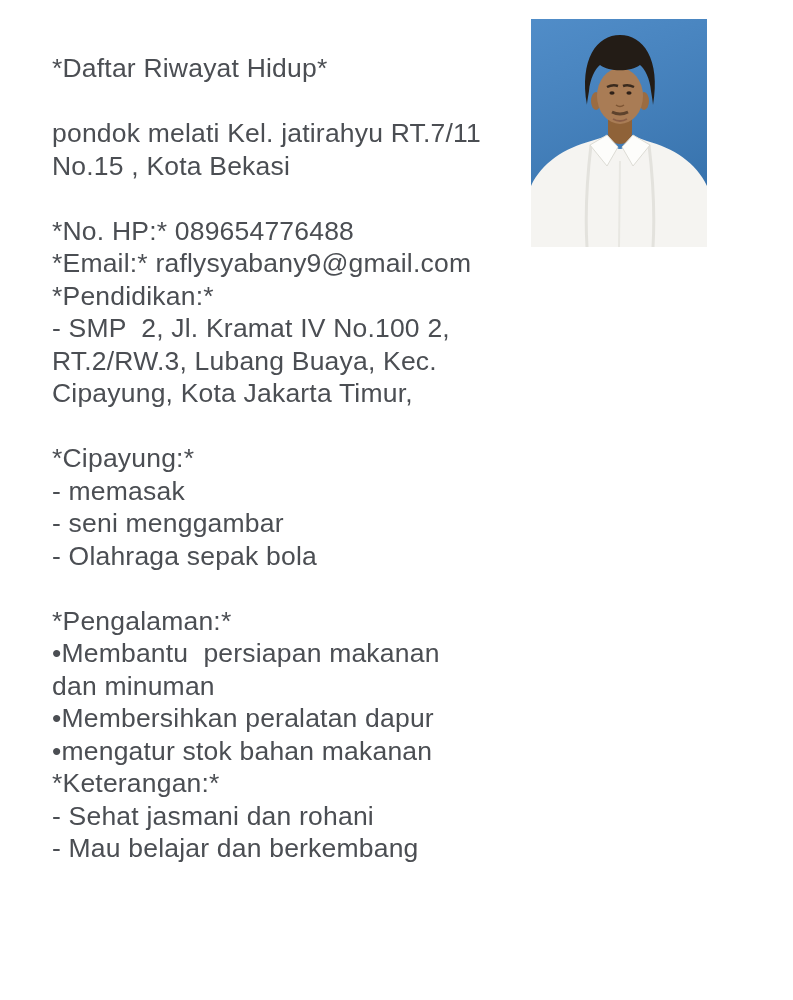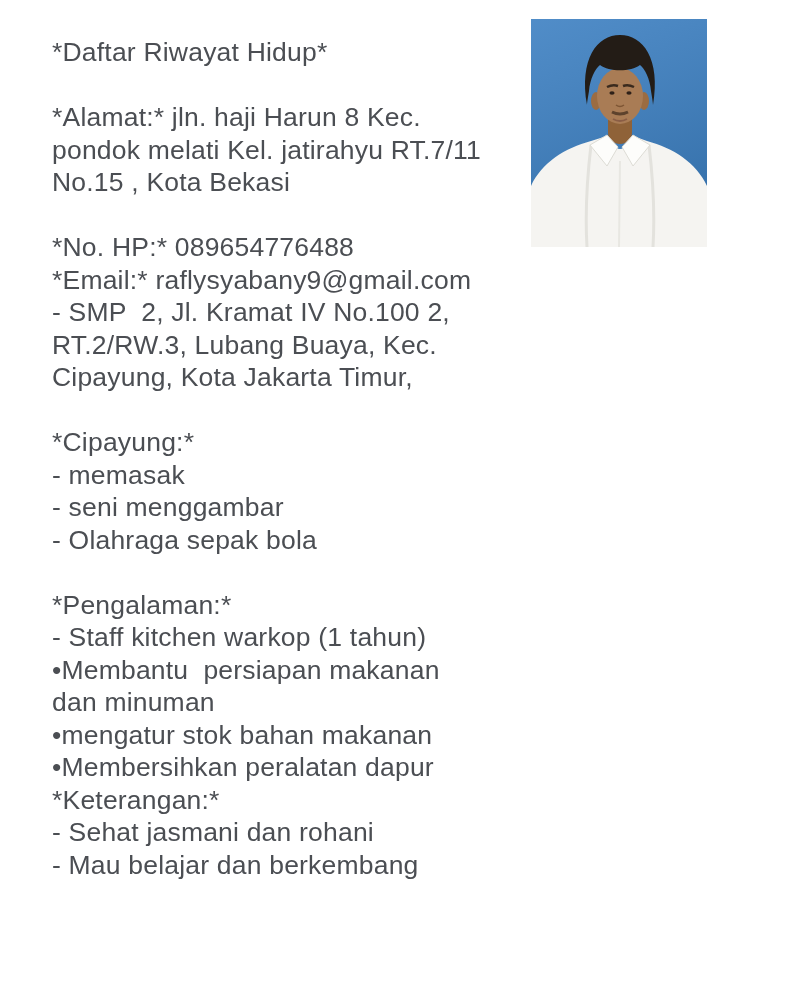--- a/index.html
+++ b/index.html
@@ -10,21 +10,21 @@
     overflow: hidden;
     font-family: "Liberation Sans", sans-serif;
   }
   .page {
     position: absolute;
     inset: 0;
   }
   .cv-text {
     position: absolute;
     left: 52px;
-    top: 36px;
+    top: 52px;
     font-size: 26.5px;
     line-height: 32.5px;
     letter-spacing: 0.2px;
   }
   .section { margin-bottom: 32.5px; }
   .section:last-child { margin-bottom: 8px; }
   .line { white-space: pre; }
   .photo {
     position: absolute;
     left: 531px;
@@ -75,43 +75,42 @@
       <path d="M81,93 Q89,97 97,93" stroke="#4a3322" stroke-width="3" fill="none" opacity="0.8"></path>
       <path d="M82,100 Q89,104 96,100" stroke="#8a5d45" stroke-width="2" fill="none"></path>
     </svg>
   </div>
 
   <div class="cv-text" style="color: rgb(75, 78, 83);">
       <div class="section">
         <div class="line">*Daftar Riwayat Hidup*</div>
       </div>
       <div class="section">
-        <div class="line">*Alamat:* jln. haji Harun 8 Kec.</div>
         <div class="line">pondok melati Kel. jatirahyu RT.7/11</div>
         <div class="line">No.15 , Kota Bekasi</div>
       </div>
       <div class="section">
         <div class="line">*No. HP:* 089654776488</div>
         <div class="line">*Email:* raflysyabany9@gmail.com</div>
+        <div class="line">*Pendidikan:*</div>
         <div class="line">- SMP  2, Jl. Kramat IV No.100 2,</div>
         <div class="line">RT.2/RW.3, Lubang Buaya, Kec.</div>
         <div class="line">Cipayung, Kota Jakarta Timur,</div>
       </div>
       <div class="section">
         <div class="line">*Cipayung:*</div>
         <div class="line">- memasak</div>
         <div class="line">- seni menggambar</div>
         <div class="line">- Olahraga sepak bola</div>
       </div>
       <div class="section">
         <div class="line">*Pengalaman:*</div>
-        <div class="line">- Staff kitchen warkop (1 tahun)</div>
         <div class="line">•Membantu  persiapan makanan</div>
         <div class="line">dan minuman</div>
+        <div class="line">•Membersihkan peralatan dapur</div>
         <div class="line">•mengatur stok bahan makanan</div>
-        <div class="line">•Membersihkan peralatan dapur</div>
         <div class="line">*Keterangan:*</div>
         <div class="line">- Sehat jasmani dan rohani</div>
         <div class="line">- Mau belajar dan berkembang</div>
       </div>
     </div>
 
 </div>
 
 </body></html>

